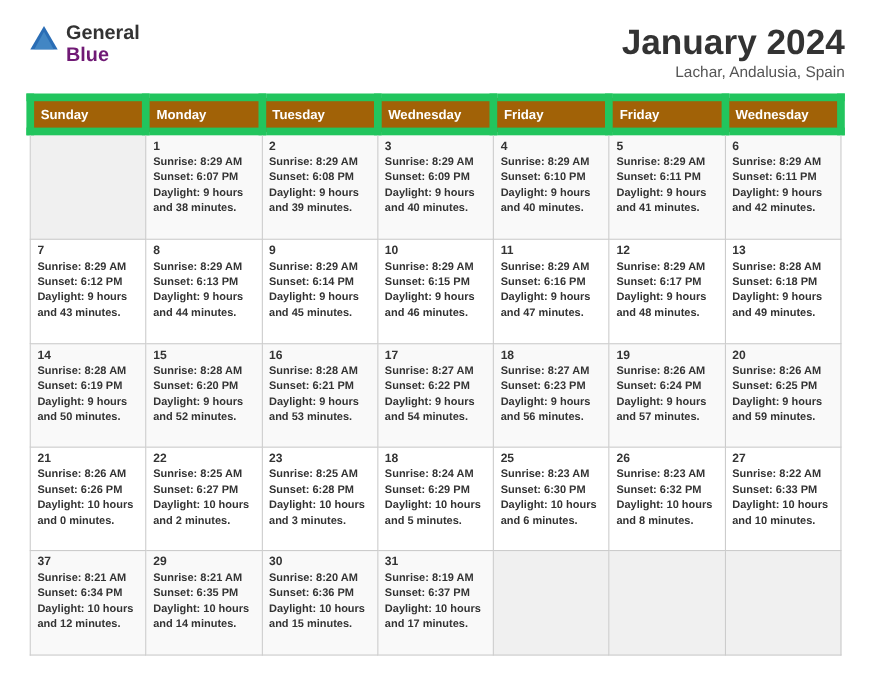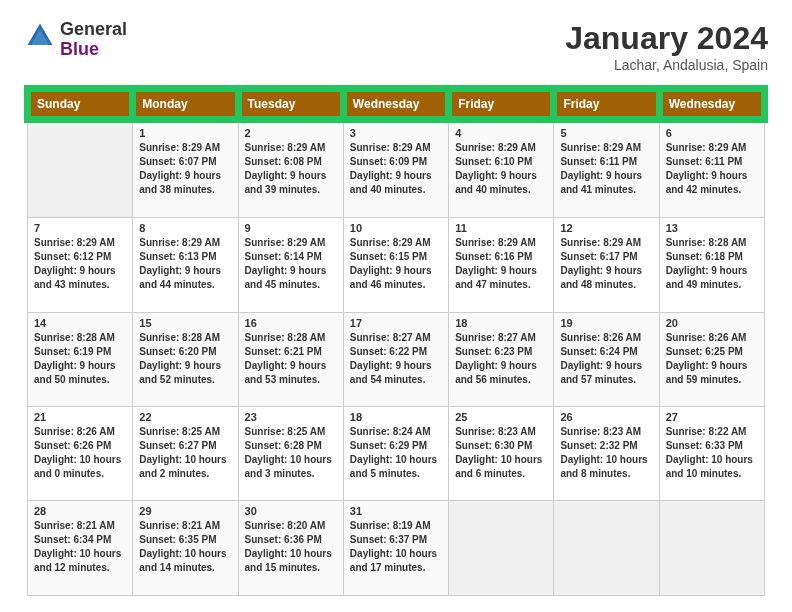--- a/index.html
+++ b/index.html
@@ -343,36 +343,36 @@
           <div class="day-info">
             <span>Sunrise: 8:23 AM</span><br>
             <span>Sunset: 6:30 PM</span><br>
             <span>Daylight: 10 hours and 6 minutes.</span>
           </div>
           </td>
           <td>
             <span class="day-num">26</span>
           <div class="day-info">
             <span>Sunrise: 8:23 AM</span><br>
-            <span>Sunset: 2:32 PM</span><br>
+            <span>Sunset: 6:32 PM</span><br>
             <span>Daylight: 10 hours and 8 minutes.</span>
           </div>
           </td>
           <td>
             <span class="day-num">27</span>
           <div class="day-info">
             <span>Sunrise: 8:22 AM</span><br>
             <span>Sunset: 6:33 PM</span><br>
             <span>Daylight: 10 hours and 10 minutes.</span>
           </div>
           </td>
         </tr>
         <tr>
           <td>
-            <span class="day-num">28</span>
+            <span class="day-num">37</span>
           <div class="day-info">
             <span>Sunrise: 8:21 AM</span><br>
             <span>Sunset: 6:34 PM</span><br>
             <span>Daylight: 10 hours and 12 minutes.</span>
           </div>
           </td>
           <td>
             <span class="day-num">29</span>
           <div class="day-info">
             <span>Sunrise: 8:21 AM</span><br>

